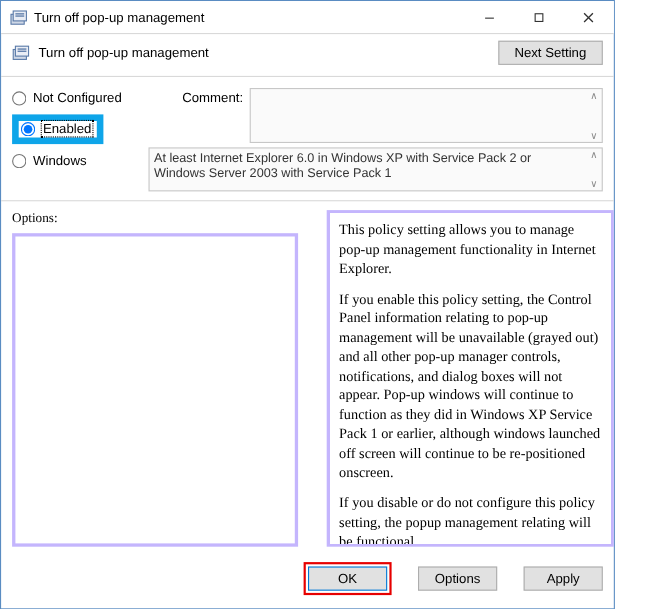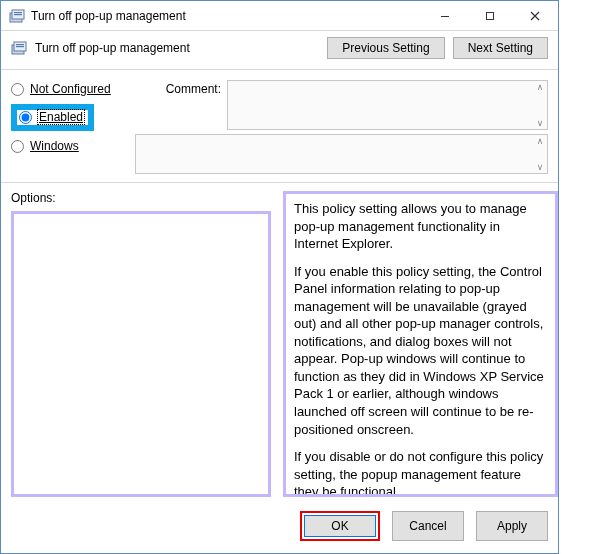--- a/index.html
+++ b/index.html
@@ -75,21 +75,20 @@
 
   .mid {
     display: flex;
     padding: 10px 10px 8px 10px;
     border-bottom: 1px solid #d9d9d9;
     gap: 6px;
   }
   .radios {
     width: 118px;
     padding-top: 2px;
-    text-decoration: underline;
   }
   .radio-row {
     display: flex;
     align-items: center;
     gap: 4px;
     margin-bottom: 8px;
     font-size: 12px;
   }
   .radio-row input { margin: 0 2px 0 0; }
   .highlight {
@@ -137,44 +136,46 @@
   .sb-arrows span {
     color: #8a8a8a;
     font-size: 9px;
     text-align: center;
     line-height: 12px;
   }
 
   .lower {
     flex: 1;
     display: flex;
-    gap: 12px;
+    gap: 26px;
     padding: 8px 0 4px 10px;
     min-height: 0;
+    font-family: Liberation Serif, serif;
   }
   .col { display: flex; flex-direction: column; min-height: 0; }
   .col.options { width: 260px; }
   .col.help { flex: 1; }
   .col-label { font-size: 12px; margin-bottom: 6px; }
   .panel {
     flex: 1;
     border: 3px solid #c4b5fd;
     background: #fff;
     overflow-y: scroll;
     padding: 6px 8px;
     font-size: 13px;
     line-height: 1.35;
   }
   .panel p { margin: 0 0 10px 0; }
 
   .footer {
     display: flex;
     justify-content: flex-end;
-    gap: 12px;
+    gap: 24px;
     padding: 10px 10px 12px 10px;
+    align-items: center;
   }
   .ok-wrap {
     border: 2px solid #e60000;
     padding: 2px;
     display: inline-flex;
   }
   .btn.ok { border: 1px solid #0078d7; min-width: 72px; }
   .btn.small { min-width: 72px; padding: 3px 14px; }
 
   
@@ -219,21 +220,20 @@
   <div class="header-row">
     <span class="hicon">
       <svg viewBox="0 0 16 16" width="16" height="16">
         <rect x="1" y="5" width="12" height="9" fill="#cfd8e6" stroke="#5a7aa8"></rect>
         <rect x="3" y="2" width="12" height="9" fill="#e9edf5" stroke="#5a7aa8"></rect>
         <rect x="5" y="4" width="8" height="1.2" fill="#5a7aa8"></rect>
         <rect x="5" y="6" width="8" height="1.2" fill="#5a7aa8"></rect>
       </svg>
     </span>
     <span class="htitle">Turn off pop-up management</span>
-    <button class="btn">Previous Setting</button>
     <button class="btn">Next Setting</button>
   </div>
 
   <div class="mid">
     <div class="radios">
       <label class="radio-row">
         <input type="radio" name="state" style="">
         <span>Not Configured</span>
       </label>
       <div class="radio-row">
@@ -252,44 +252,45 @@
         <div class="lbl">Comment:</div>
         <div class="comment-box">
           <div class="sb-arrows">
               <span>∧</span>
               <span>∨</span>
             </div>
         </div>
       </div>
       <div class="lbl-row">
         <div class="supported-box">
+          <span>At least Internet Explorer 6.0 in Windows XP with Service Pack 2 or Windows Server 2003 with Service Pack 1</span>
           <div class="sb-arrows">
               <span>∧</span>
               <span>∨</span>
             </div>
         </div>
       </div>
     </div>
   </div>
 
   <div class="lower">
     <div class="col options">
       <div class="col-label">Options:</div>
       <div class="panel"></div>
     </div>
     <div class="col help">
       <div class="panel">
         <p>This policy setting allows you to manage pop-up management functionality in Internet Explorer.</p>
         <p>If you enable this policy setting, the Control Panel information relating to pop-up management will be unavailable (grayed out) and all other pop-up manager controls, notifications, and dialog boxes will not appear. Pop-up windows will continue to function as they did in Windows XP Service Pack 1 or earlier, although windows launched off screen will continue to be re-positioned onscreen.</p>
-        <p>If you disable or do not configure this policy setting, the popup management feature they be functional.</p>
+        <p>If you disable or do not configure this policy setting, the popup management relating will be functional.</p>
       </div>
     </div>
   </div>
 
   <div class="footer">
     <span class="ok-wrap">
       <button class="btn ok small">OK</button>
     </span>
-    <button class="btn small">Cancel</button>
+    <button class="btn small">Options</button>
     <button class="btn small">Apply</button>
   </div>
 
 </div>
 
 </body></html>

